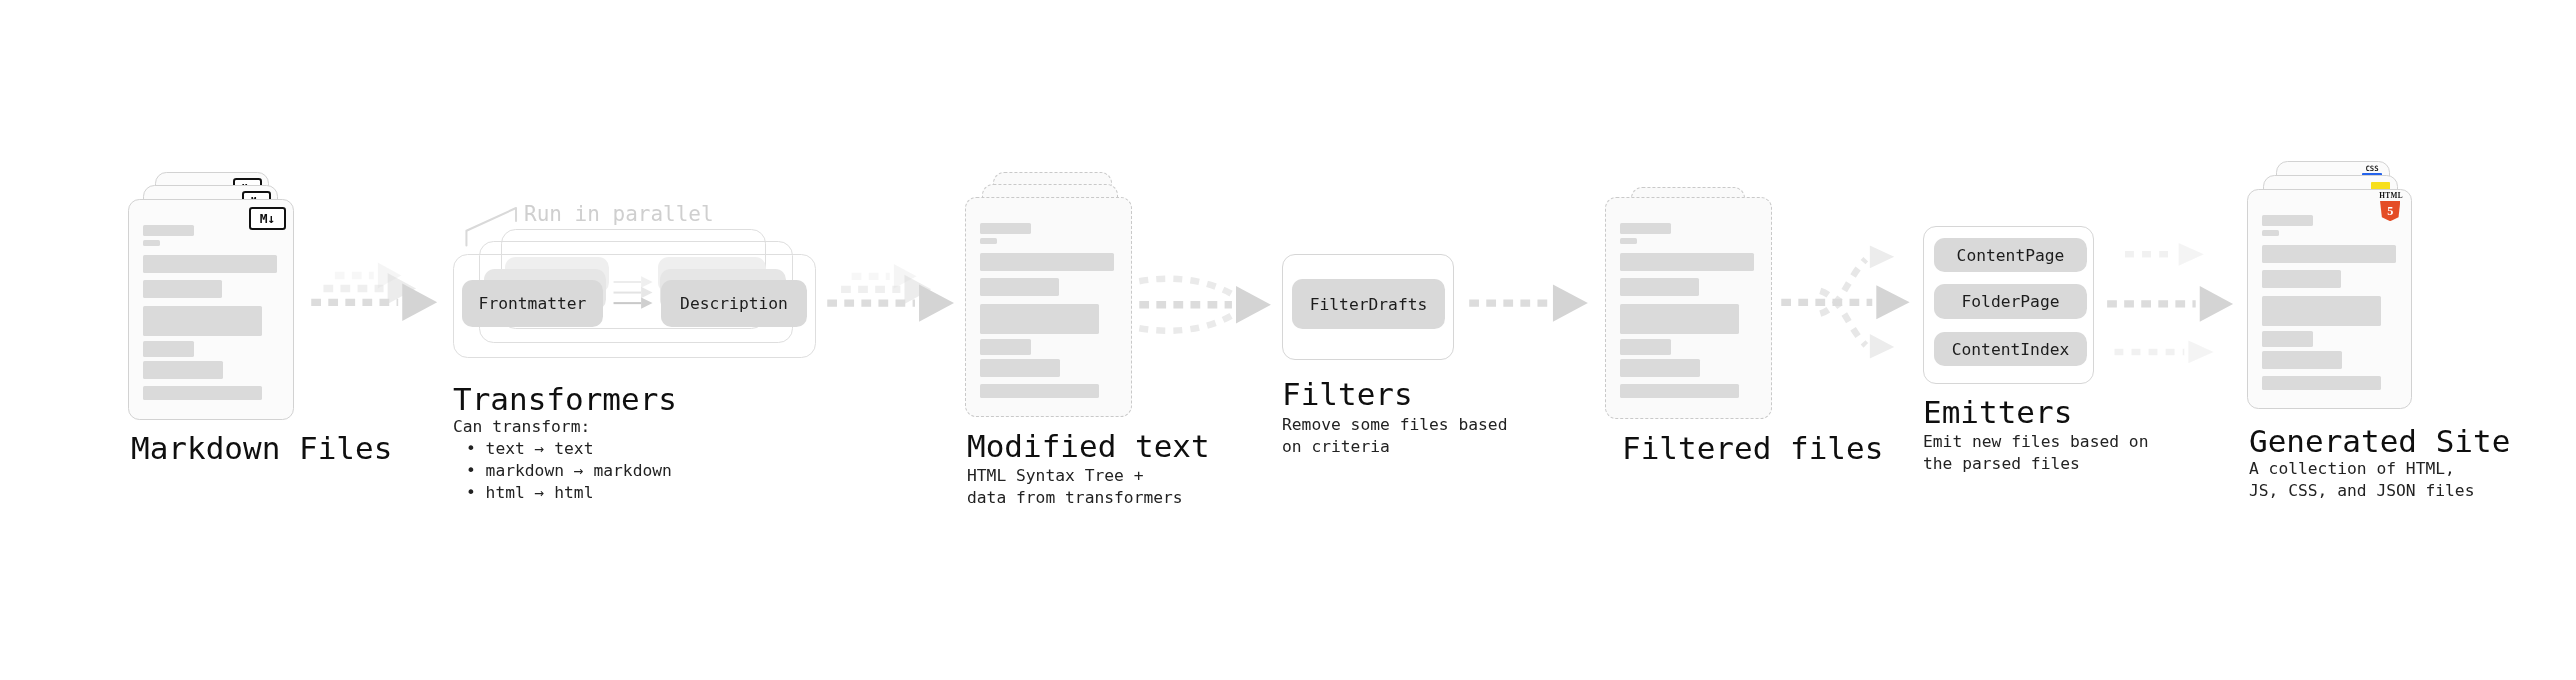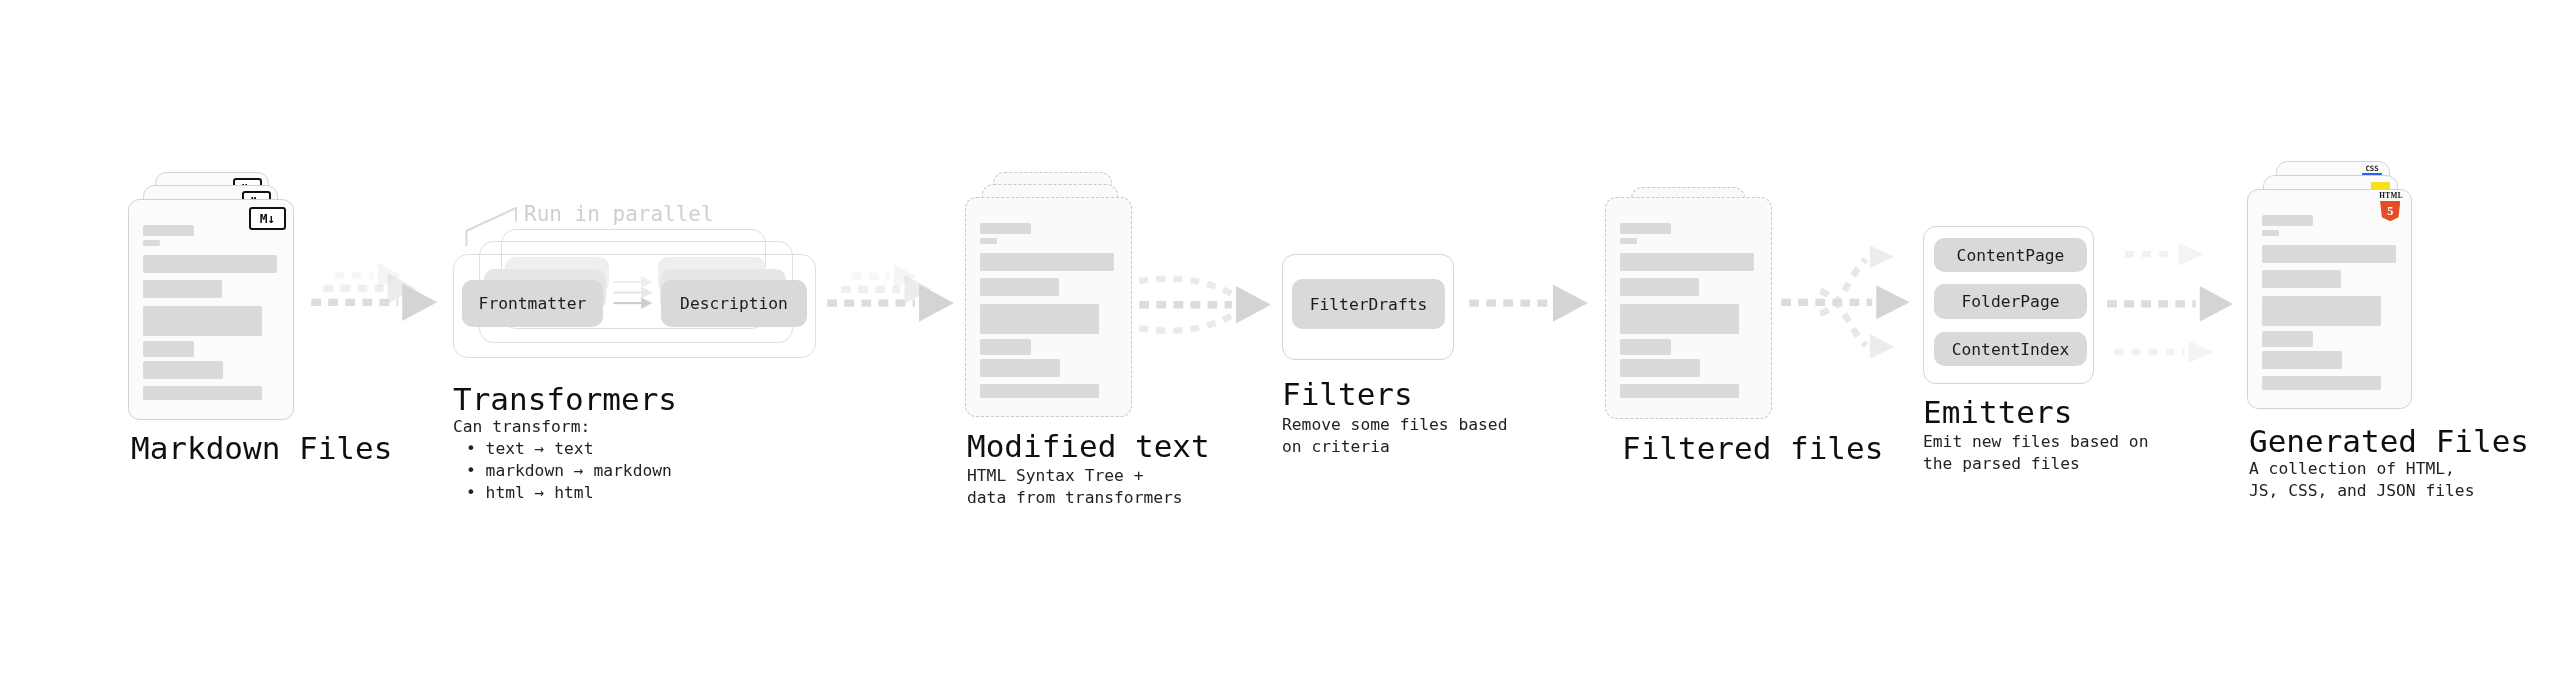--- a/index.html
+++ b/index.html
@@ -250,19 +250,19 @@
           <div class="bar" style="width: 51px; height: 11.4px; margin-top: 25px;"></div>
           <div class="bar" style="width: 17px; height: 5.7px; margin-top: 4.1px;"></div>
           <div class="bar" style="width: 134px; height: 18px; margin-top: 9px;"></div>
           <div class="bar" style="width: 79px; height: 18px; margin-top: 6.5px;"></div>
           <div class="bar" style="width: 119px; height: 30px; margin-top: 8.1px;"></div>
           <div class="bar" style="width: 51px; height: 16.3px; margin-top: 4.9px;"></div>
           <div class="bar" style="width: 80px; height: 18px; margin-top: 4.1px;"></div>
           <div class="bar" style="width: 119px; height: 14px; margin-top: 6.5px;"></div>
         </div>
     </div>
-    <div class="stage-label" style="left:2249px;top:423px;">Generated Files</div>
+    <div class="stage-label" style="left:2249px;top:423px;">Generated Site</div>
     <div class="caption" style="left:2249px;top:458px;">A collection of HTML,</div>
     <div class="caption" style="left:2249px;top:480px;">JS, CSS, and JSON files</div>
   </div>
 
 </div>
 
 
 </body></html>

